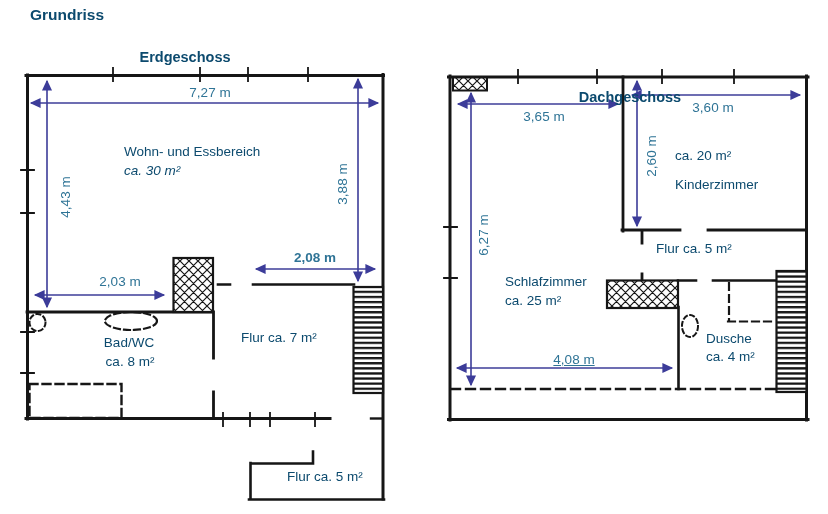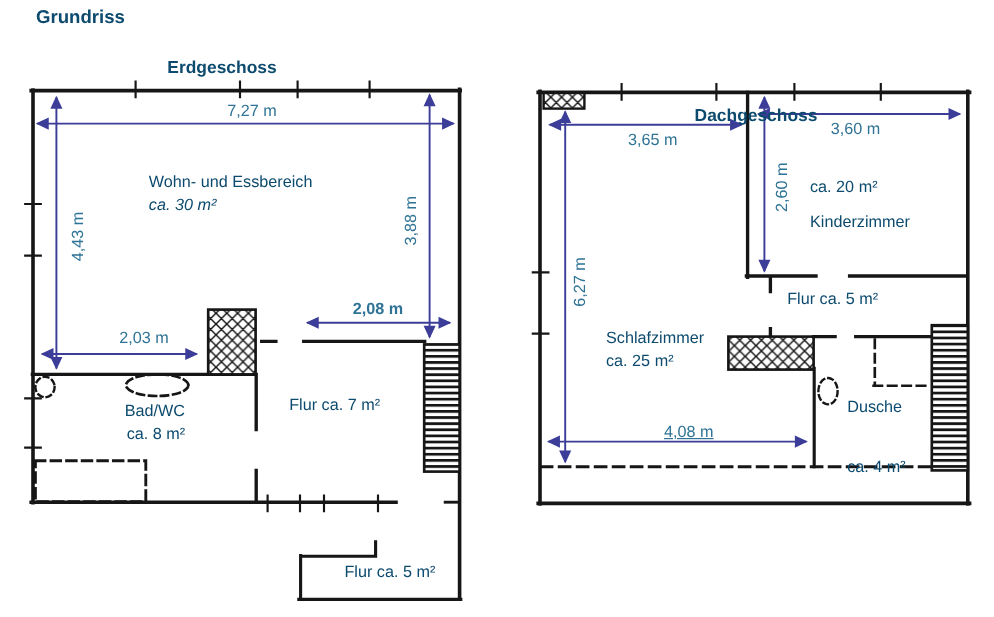--- a/index.html
+++ b/index.html
@@ -97,21 +97,21 @@
   <div class="lbl dimtxt ctr" style="left:120px;top:275px;">2,03 m</div>
   <div class="lbl dimtxt ctr" style="left:315px;top:251px;font-weight:bold;">2,08 m</div>
 
   <div class="lbl floor-title ctr" style="left:630px;top:50px;margin-top:40px;">Dachgeschoss</div>
   <div class="lbl" style="left:675px;top:130px;margin-top:48px;">Kinderzimmer</div>
   <div class="lbl" style="left:675px;top:149px;">ca. 20 m²</div>
   <div class="lbl" style="left:656px;top:242px;">Flur ca. 5 m²</div>
   <div class="lbl" style="left:505px;top:275px;">Schlafzimmer</div>
   <div class="lbl" style="left:505px;top:294px;">ca. 25 m²</div>
   <div class="lbl" style="left:706px;top:332px;">Dusche</div>
-  <div class="lbl" style="left:706px;top:350px;margin-top:32px;">ca. 4 m²</div>
+  <div class="lbl" style="left:706px;top:350px;">ca. 4 m²</div>
 
   <div class="lbl dimtxt ctr" style="left:544px;top:110px;">3,65 m</div>
   <div class="lbl dimtxt ctr" style="left:713px;top:101px;">3,60 m</div>
   <div class="lbl dimtxt rot" style="left:652px;top:156px;">2,60 m</div>
   <div class="lbl dimtxt rot" style="left:484px;top:235px;">6,27 m</div>
   <div class="lbl dimtxt ctr" style="left:574px;top:353px;text-decoration:underline;">4,08 m</div>
 
 </div>
 
 </body></html>

